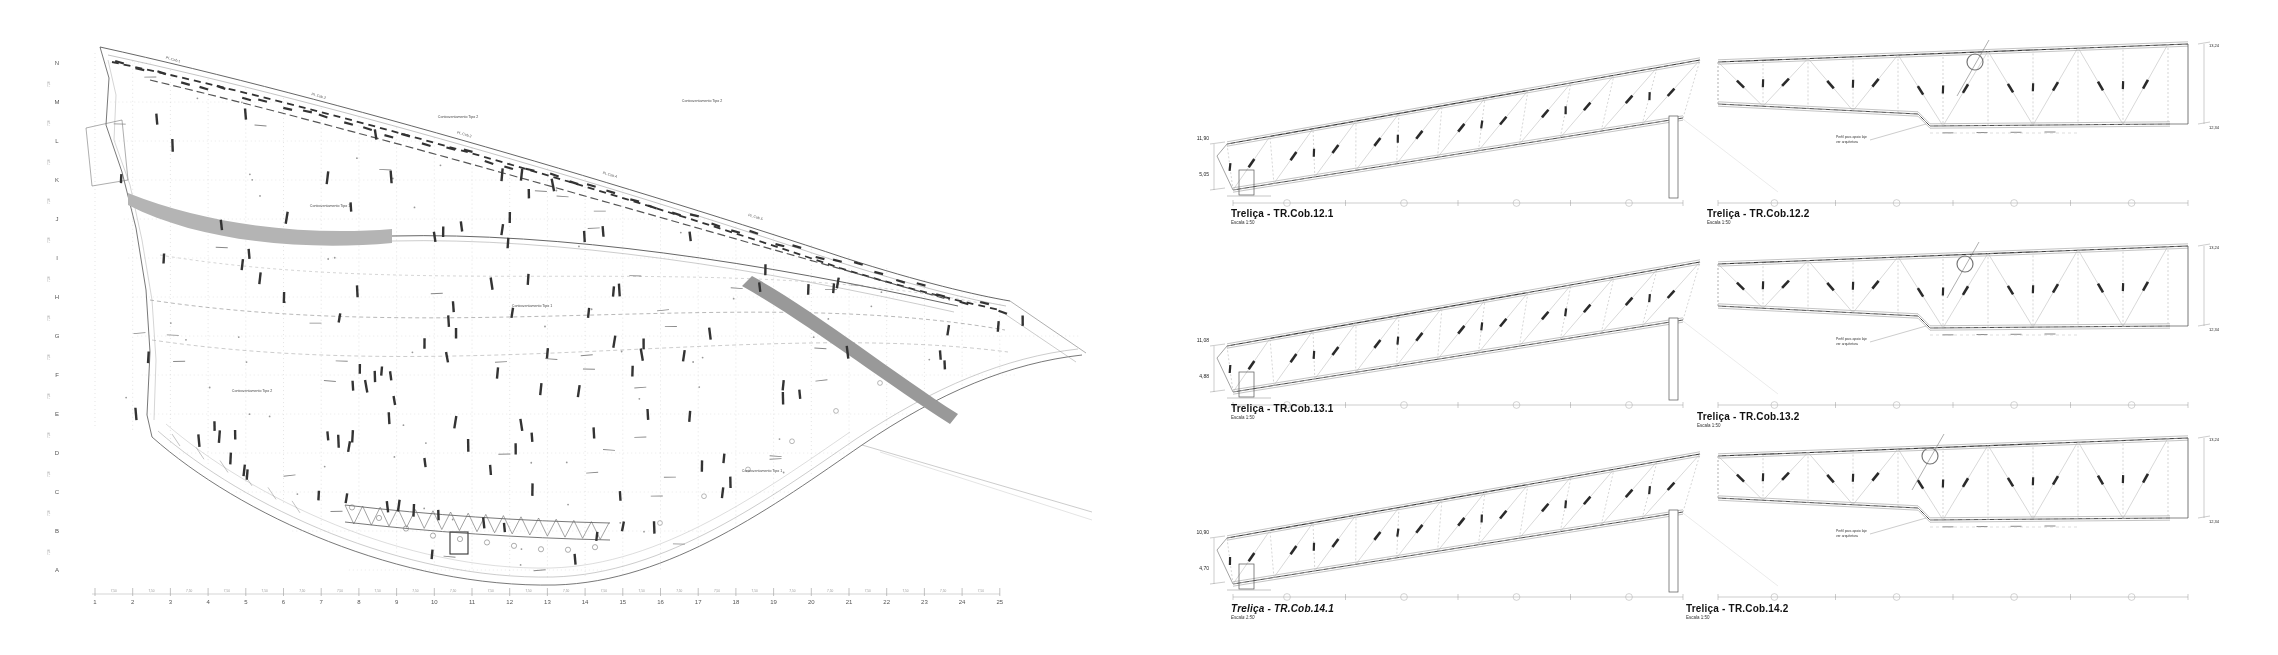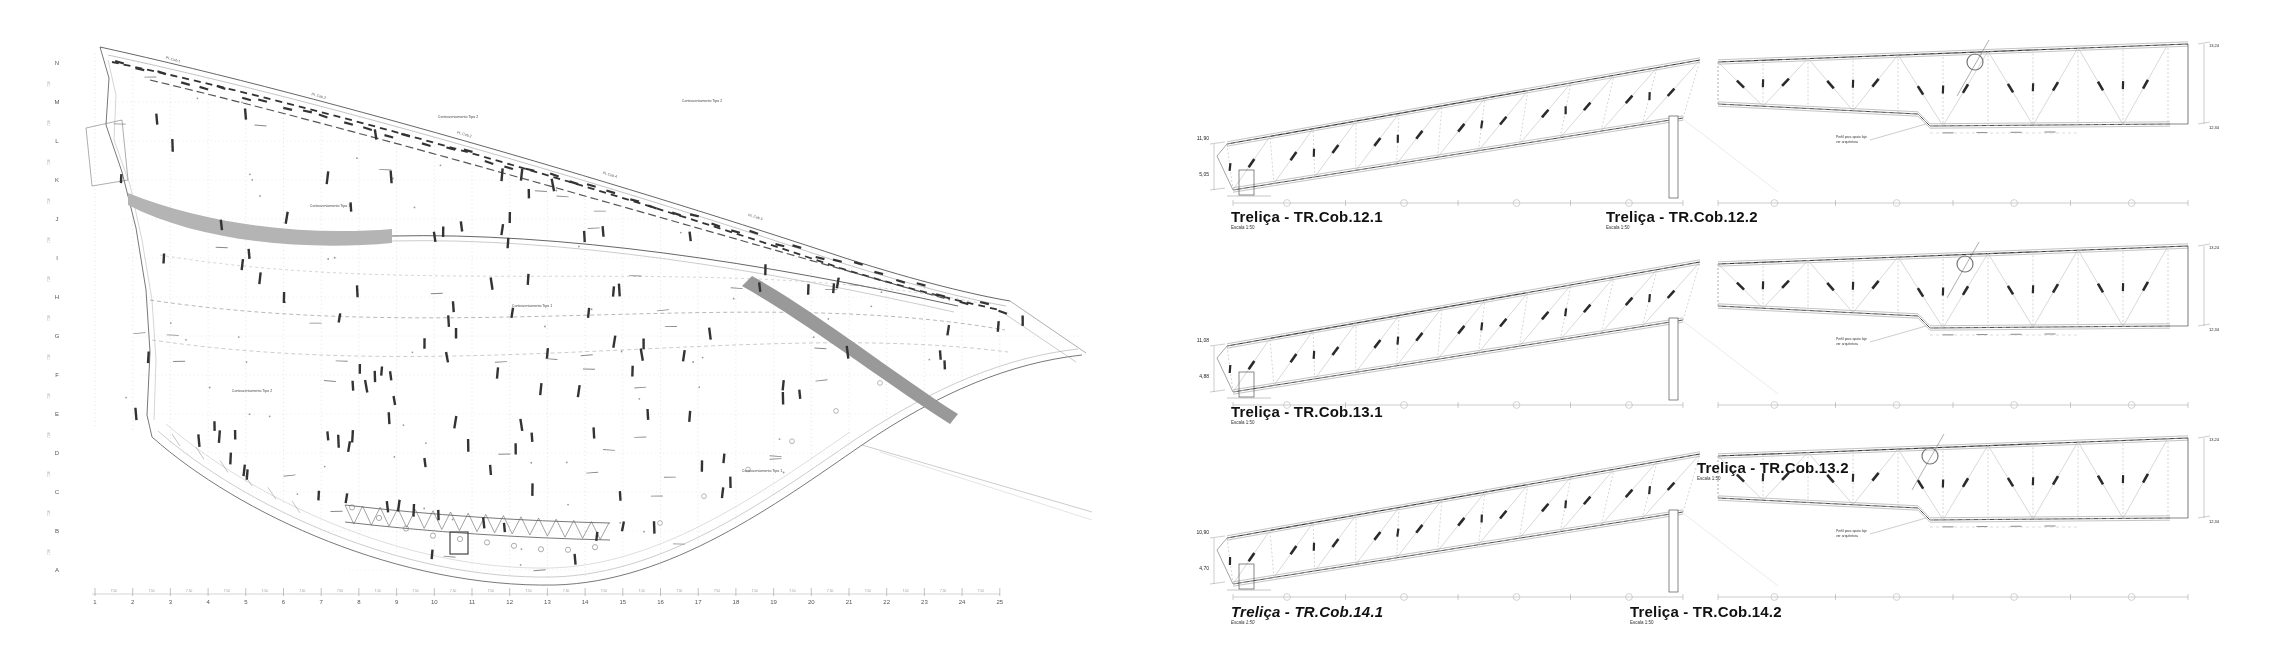--- a/index.html
+++ b/index.html
@@ -1,20 +1,20 @@
 <!DOCTYPE html>
 <html><head>
 <meta charset="utf-8">
 <style>
   html,body{margin:0;padding:0;background:#fff;}
   #sheet{position:relative;width:2278px;height:655px;background:#fff;overflow:hidden;
          font-family:"Liberation Sans",sans-serif;}
   #sheet-svg{position:absolute;left:0;top:0;}
   .truss-title{position:absolute;color:#111;line-height:1.05;}
-  .truss-title .main{font-size:15px;font-weight:bold;letter-spacing:.2px;}
+  .truss-title .main{font-size:10px;font-weight:bold;letter-spacing:.2px;}
   .truss-title .scale{font-size:4.5px;color:#333;margin-top:1px;}
   svg text{font-family:"Liberation Sans",sans-serif;}
 </style>
 </head>
 <body>
 
 <div id="sheet">
   <svg id="sheet-svg" width="2278" height="655" viewBox="0 0 2278 655">
       <g>
         <g>
@@ -946,33 +946,33 @@
           <circle cx="2131.6" cy="597" r="3.4" fill="none" stroke="#b5b5b5" stroke-width="0.6"></circle>
         </g>
         <line x1="1679" y1="510" x2="1778" y2="586" stroke="#ccc" stroke-width="0.4"></line>
       </g>
     </svg>
 
   <div class="truss-title" style="left:1231px;top:209px;">
     <div class="main">Treliça - TR.Cob.12.1</div>
     <div class="scale">Escala 1:50</div>
   </div>
-  <div class="truss-title" style="left:1606px;top:209px;">
+  <div class="truss-title" style="left:1707px;top:209px;">
     <div class="main">Treliça - TR.Cob.12.2</div>
     <div class="scale">Escala 1:50</div>
   </div>
   <div class="truss-title" style="left:1231px;top:404px;">
     <div class="main">Treliça - TR.Cob.13.1</div>
     <div class="scale">Escala 1:50</div>
   </div>
-  <div class="truss-title" style="left:1697px;top:412px;margin-top:48px;">
+  <div class="truss-title" style="left:1697px;top:412px;">
     <div class="main">Treliça - TR.Cob.13.2</div>
     <div class="scale">Escala 1:50</div>
   </div>
   <div class="truss-title" style="left:1231px;top:604px;font-style:italic;">
     <div class="main">Treliça - TR.Cob.14.1</div>
     <div class="scale">Escala 1:50</div>
   </div>
-  <div class="truss-title" style="left:1630px;top:604px;">
+  <div class="truss-title" style="left:1686px;top:604px;">
     <div class="main">Treliça - TR.Cob.14.2</div>
     <div class="scale">Escala 1:50</div>
   </div>
 </div>
 
 </body></html>

